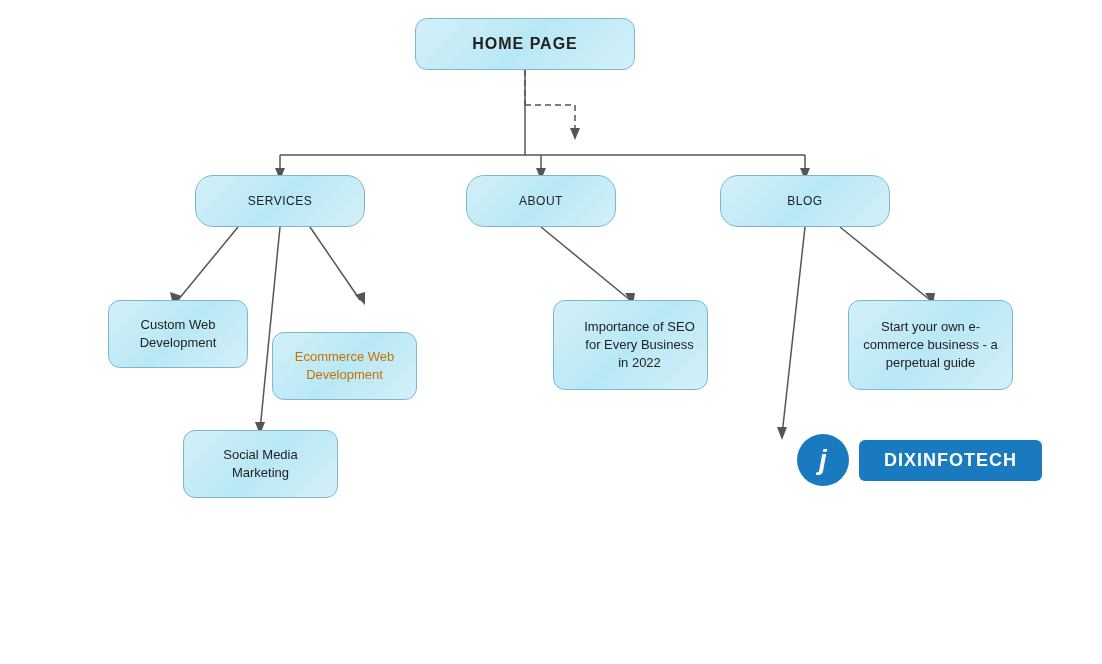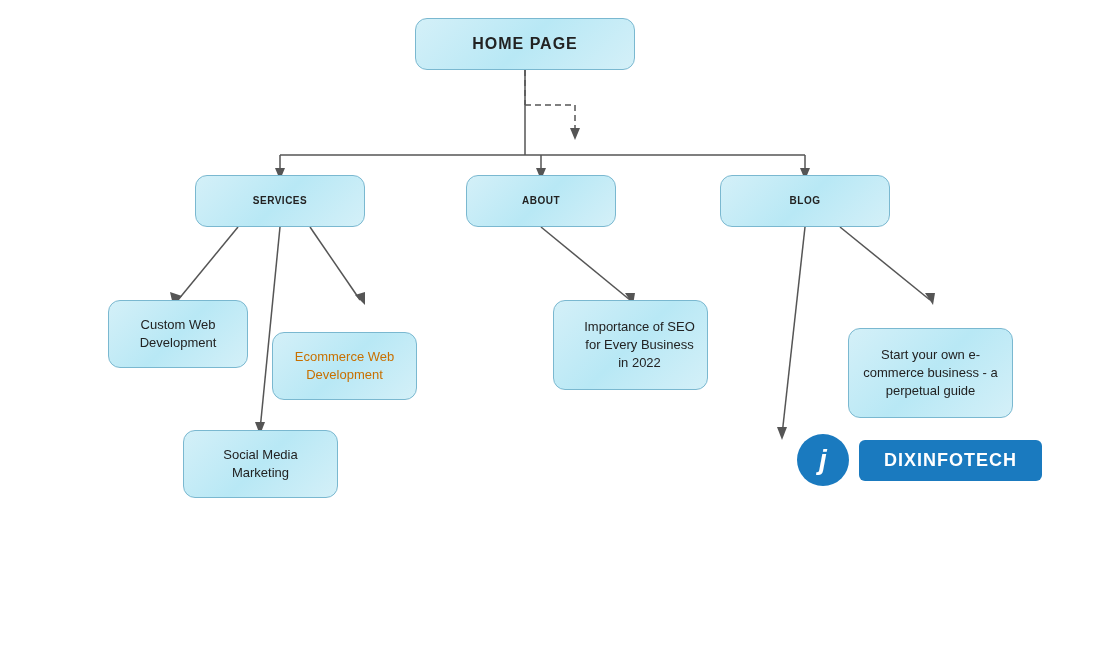--- a/index.html
+++ b/index.html
@@ -41,23 +41,24 @@
       line-height: 1.4;
     }
 
     .node.homepage {
       font-size: 16px;
       font-weight: bold;
       letter-spacing: 1px;
     }
 
     .node.nav {
-      font-size: 10px;
-      font-weight: bold;
+      font-size: 12px;
+      font-weight: normal;
       letter-spacing: 0.5px;
+      border-radius: 18px;
     }
 
     .node.orange-text {
       color: #c87000;
     }
 
     .watermark {
       position: absolute;
       bottom: 30px;
       right: 60px;
@@ -146,21 +147,21 @@
   <div class="node nav" style="left:720px; top:175px; width:170px; height:52px;">BLOG</div>
 
   <div class="node" style="left:108px; top:300px; width:140px; height:68px;">Custom Web Development</div>
 
   <div class="node orange-text" style="left:272px; top:300px; width:145px; height:68px;margin-top:32px;">Ecommerce Web Development</div>
 
   <div class="node" style="left:183px; top:430px; width:155px; height:68px;">Social Media Marketing</div>
 
   <div class="node" style="left:553px; top:300px; width:155px; height:90px;padding-left:28px;">Importance of SEO for Every Business in 2022</div>
 
-  <div class="node" style="left:848px; top:300px; width:165px; height:90px;margin-top:28px;">Start your own e-commerce business - a perpetual guide</div>
+  <div class="node" style="left:848px; top:300px; width:165px; height:90px;">Start your own e-commerce business - a perpetual guide</div>
 
 
   <div class="watermark">
     <div class="watermark-icon">j</div>
     <div class="watermark-text">DIXINFOTECH</div>
   </div>
 
 </div>
 
 </body></html>

